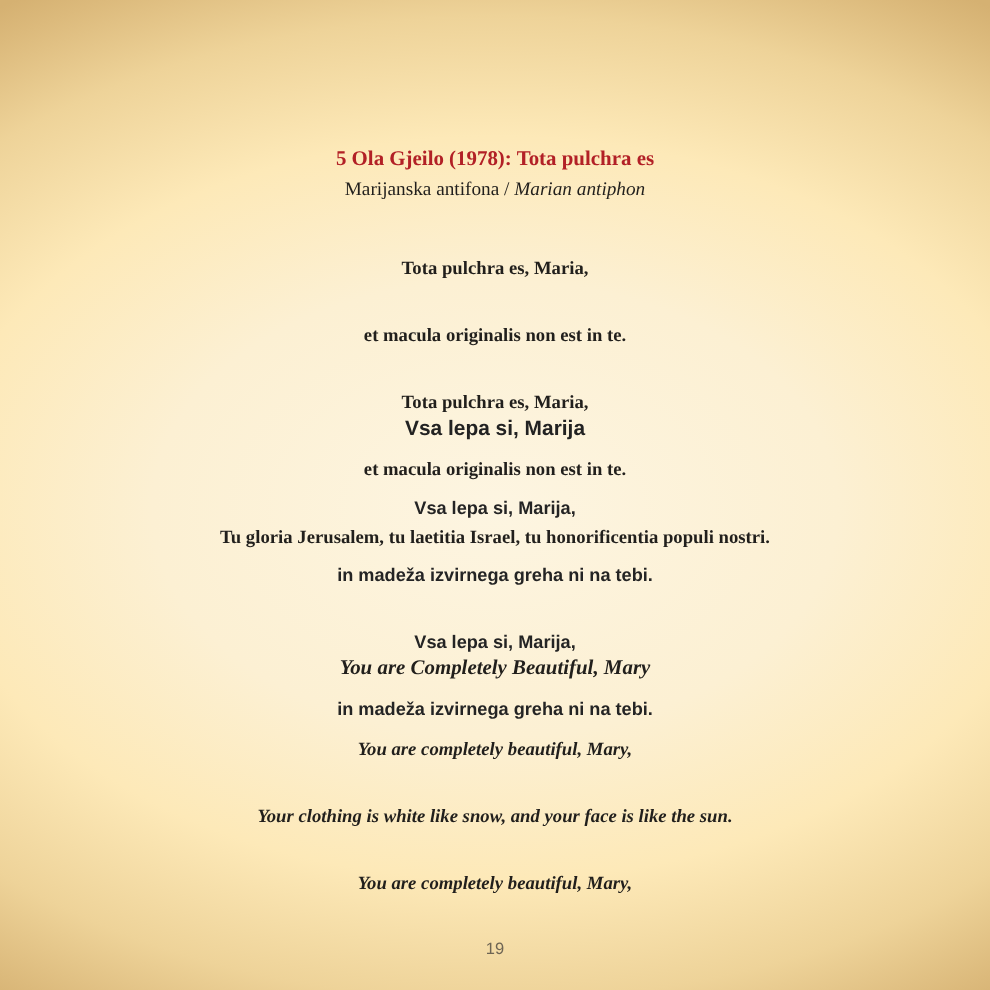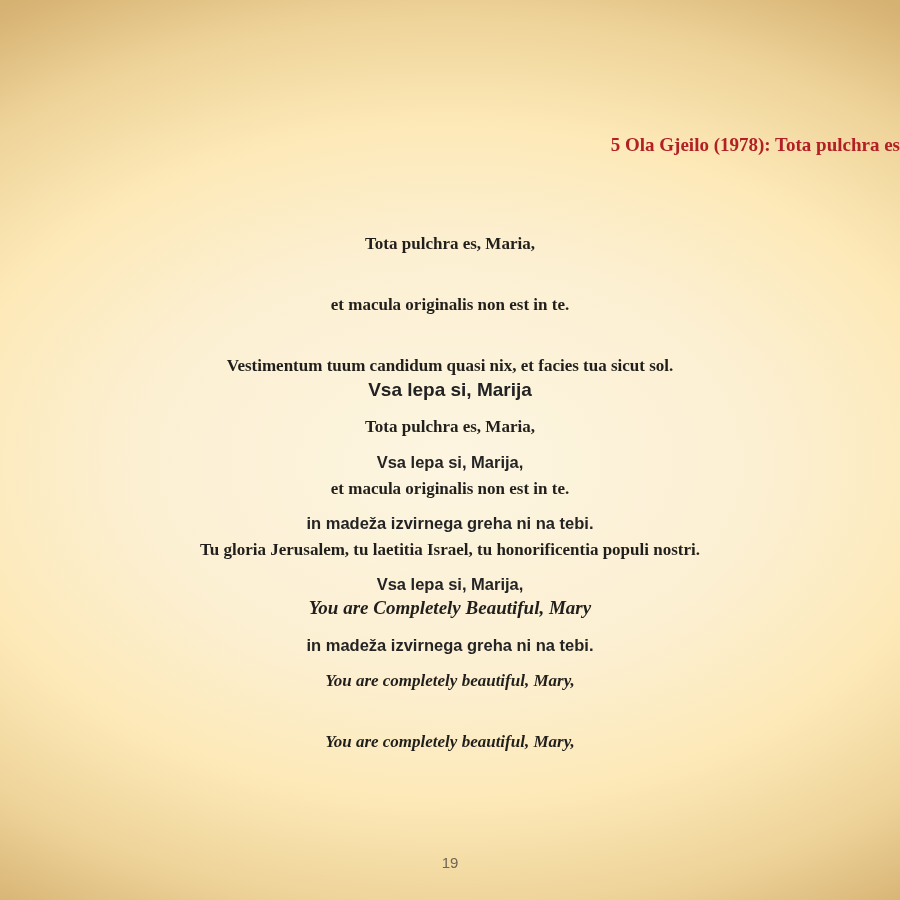--- a/index.html
+++ b/index.html
@@ -28,21 +28,20 @@
     width: 900px;
     text-align: center;
     white-space: pre;
   }
   .work-title {
     top: 133px;
     font-size: 19px;
     font-weight: bold;
     color: #b22026;
     line-height: 24px;
-    text-align: right;
   }
   .work-subtitle {
     top: 160px;
     font-size: 17.5px;
     line-height: 22px;
   }
   .work-subtitle .it {
     font-style: italic;
   }
   .stanza {
@@ -87,43 +86,44 @@
     color: #6e6554;
   }
 </style>
 </head>
 <body>
 
 <div class="page">
 
   <div class="block work-title">5 Ola Gjeilo (1978): Tota pulchra es</div>
 
+  <div class="block work-subtitle"><span>Marijanska antifona / </span><span class="it">Marian antiphon</span></div>
 
   <div class="block stanza stanza-latin">
     <div>Tota pulchra es, Maria,</div>
     <div>et macula originalis non est in te.</div>
-    <div>Vestimentum tuum candidum quasi nix, et facies tua sicut sol.</div>
     <div>Tota pulchra es, Maria,</div>
     <div>et macula originalis non est in te.</div>
     <div>Tu gloria Jerusalem, tu laetitia Israel, tu honorificentia populi nostri.</div>
   </div>
 
   <div class="block heading-slovenian">Vsa lepa si, Marija</div>
 
   <div class="block stanza stanza-slovenian">
     <div>Vsa lepa si, Marija,</div>
     <div>in madeža izvirnega greha ni na tebi.</div>
     <div>Vsa lepa si, Marija,</div>
     <div>in madeža izvirnega greha ni na tebi.</div>
   </div>
 
   <div class="block heading-english">You are Completely Beautiful, Mary</div>
 
   <div class="block stanza stanza-english">
     <div>You are completely beautiful, Mary,</div>
+    <div>Your clothing is white like snow, and your face is like the sun.</div>
     <div>You are completely beautiful, Mary,</div>
     
     
   </div>
 
   <div class="block page-number">19</div>
 
 </div>
 
 </body></html>

